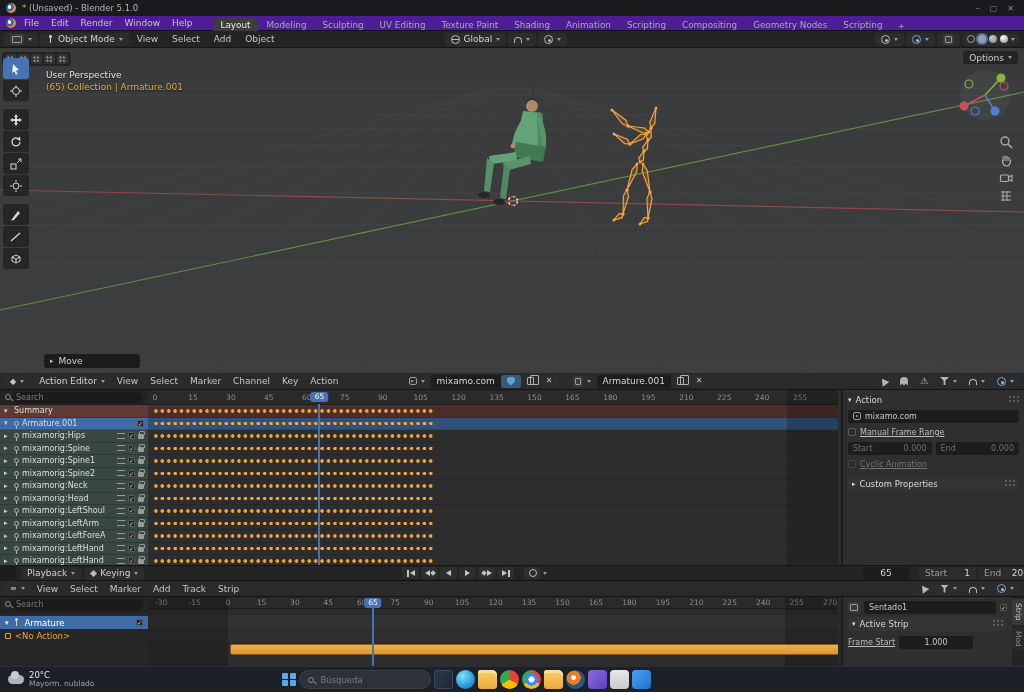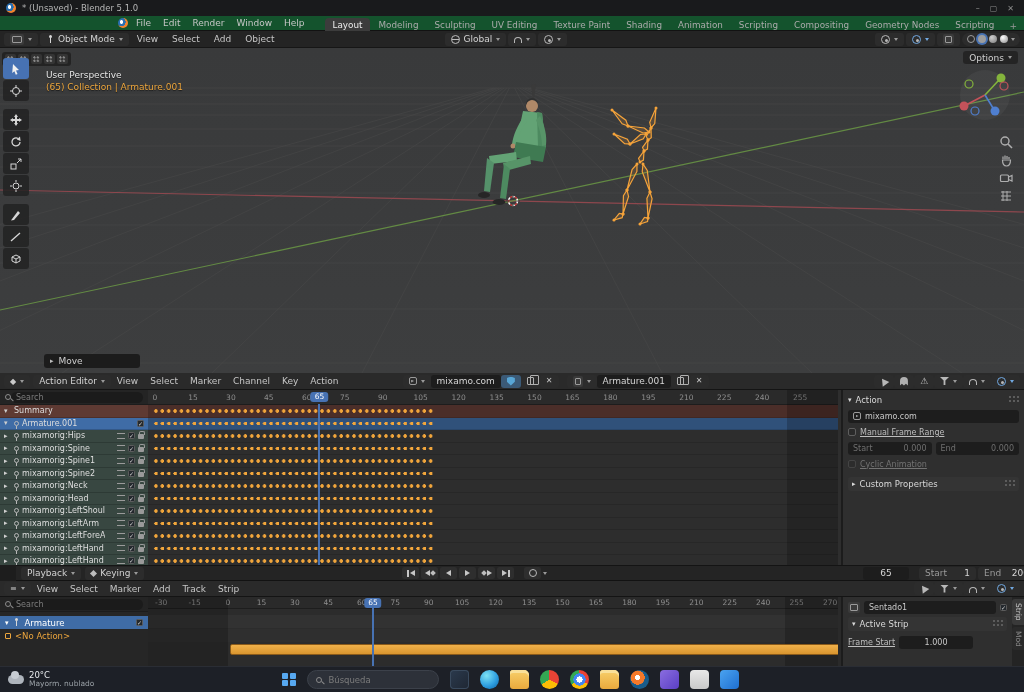--- a/index.html
+++ b/index.html
@@ -13,21 +13,21 @@
   .mag::after{content:"";position:absolute;width:3.5px;height:1.2px;background:#8a8a8a;transform:rotate(45deg);right:-3px;bottom:-1.5px;}
   .grip{width:10px;height:8px;background-image:radial-gradient(circle at 1.2px 1.2px,#5c5c5c 1px,transparent 1.3px);background-size:4px 4px;flex:none;}
   input{outline:none;border:none;}
 
   
   .titlebar{position:absolute;top:0;left:0;width:1024px;height:16px;background:#191a1c;display:flex;align-items:center;gap:6px;padding:0 6px;color:#b6b6b6;font-size:8.5px;}
   .blender-logo{width:10px;height:10px;border-radius:50%;background:radial-gradient(circle at 35% 40%,#fff 0 1.6px,#2a6fb1 2px 4px,#f0832e 4.2px);flex:none;}
   .wbtns{margin-left:auto;display:flex;gap:10px;color:#8c8c8c;font-size:8px;padding-right:4px;}
 
   
-  .menubar{position:absolute;top:16px;left:0;width:1024px;height:15px;background:#14532d;display:flex;align-items:center;border-bottom:1px solid #121212;justify-content:flex-end;}
+  .menubar{position:absolute;top:16px;left:0;width:1024px;height:15px;background:#4c1d95;display:flex;align-items:center;border-bottom:1px solid #121212;}
   .ws-wrap{display:flex;align-items:flex-end;height:15px;margin-left:14px;}
   .ws-tab{padding:2px 8px 1px;color:#ababab;font-size:8.8px;border-radius:4px 4px 0 0;}
   .ws-tab.active{background:#3c3c3c;color:#ececec;}
   .ws-add{padding:0 7px;color:#9a9a9a;}
 
   
   .vph{position:absolute;top:31px;left:0;width:1024px;height:17px;background:#242424;display:flex;align-items:center;padding:0 4px;gap:2px;border-bottom:1px solid #161616;}
   .ed-icon{width:14px;height:11px;background:#3a3a3a;border-radius:2px;position:relative;flex:none;}
   .ed-icon::before{content:"";position:absolute;inset:2px;border:1px solid #9a9a9a;border-radius:1px;}
   .mode-figure{width:8px;height:9px;position:relative;}
@@ -143,21 +143,21 @@
   .noact-ic{width:6px;height:6px;border:1px solid #eda63d;border-radius:1px;flex:none;}
 
   
   .taskbar{position:absolute;top:666px;left:0;width:1024px;height:26px;background:#1d2027;display:flex;align-items:center;border-top:1px solid #2a2d34;}
   .weather{display:flex;align-items:center;gap:5px;padding:0 8px;}
   .cloud{width:16px;height:9px;background:#aeb4bc;border-radius:6px;position:relative;}
   .cloud::before{content:"";position:absolute;left:3px;top:-4px;width:8px;height:8px;border-radius:50%;background:#c7ccd3;}
   .wtxt{display:flex;flex-direction:column;line-height:1.1;}
   .wtemp{color:#e8eaed;font-size:8.5px;}
   .wdesc{color:#9aa0a6;font-size:7.5px;}
-  .tb-icons{display:flex;align-items:center;gap:11px;margin-left:180px;}
+  .tb-icons{display:flex;align-items:center;gap:3px;margin-left:180px;}
   .win-start{width:14px;height:14px;display:grid;grid-template-columns:6px 6px;grid-template-rows:6px 6px;gap:1.5px;}
   .win-start span{background:#57a8f0;border-radius:1px;}
   .tb-search{display:flex;align-items:center;gap:6px;background:#2d3139;border:1px solid #3c414a;border-radius:11px;height:19px;width:132px;padding:0 8px;}
   .tb-search input{background:none;color:#cfd3d9;font-size:8.5px;width:90px;font-family:inherit;}
   .app{width:19px;height:19px;border-radius:4px;flex:none;}
 
   svg{overflow:visible;}
 </style>
 </head>
 <body>

